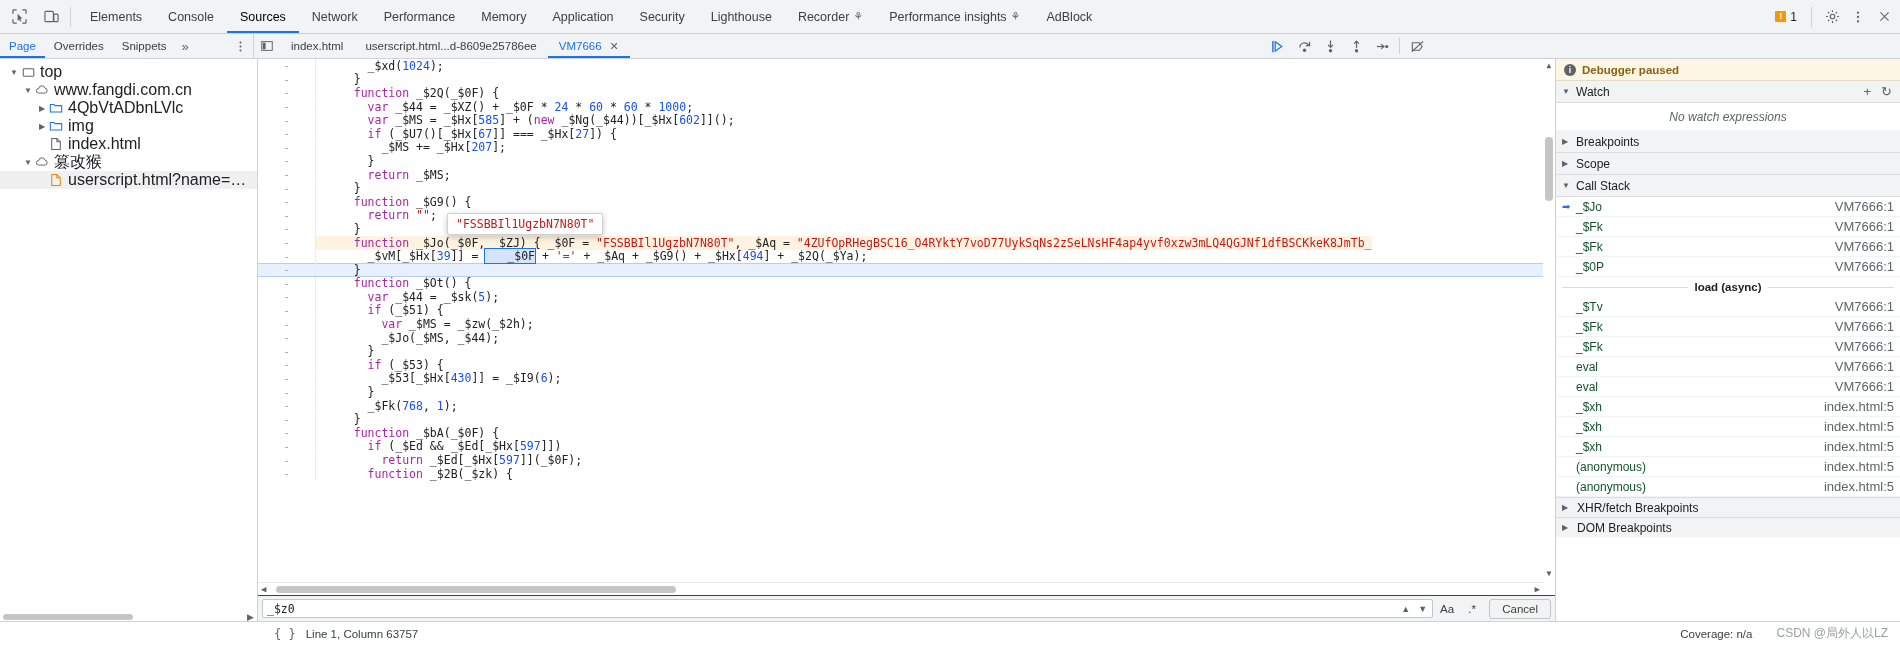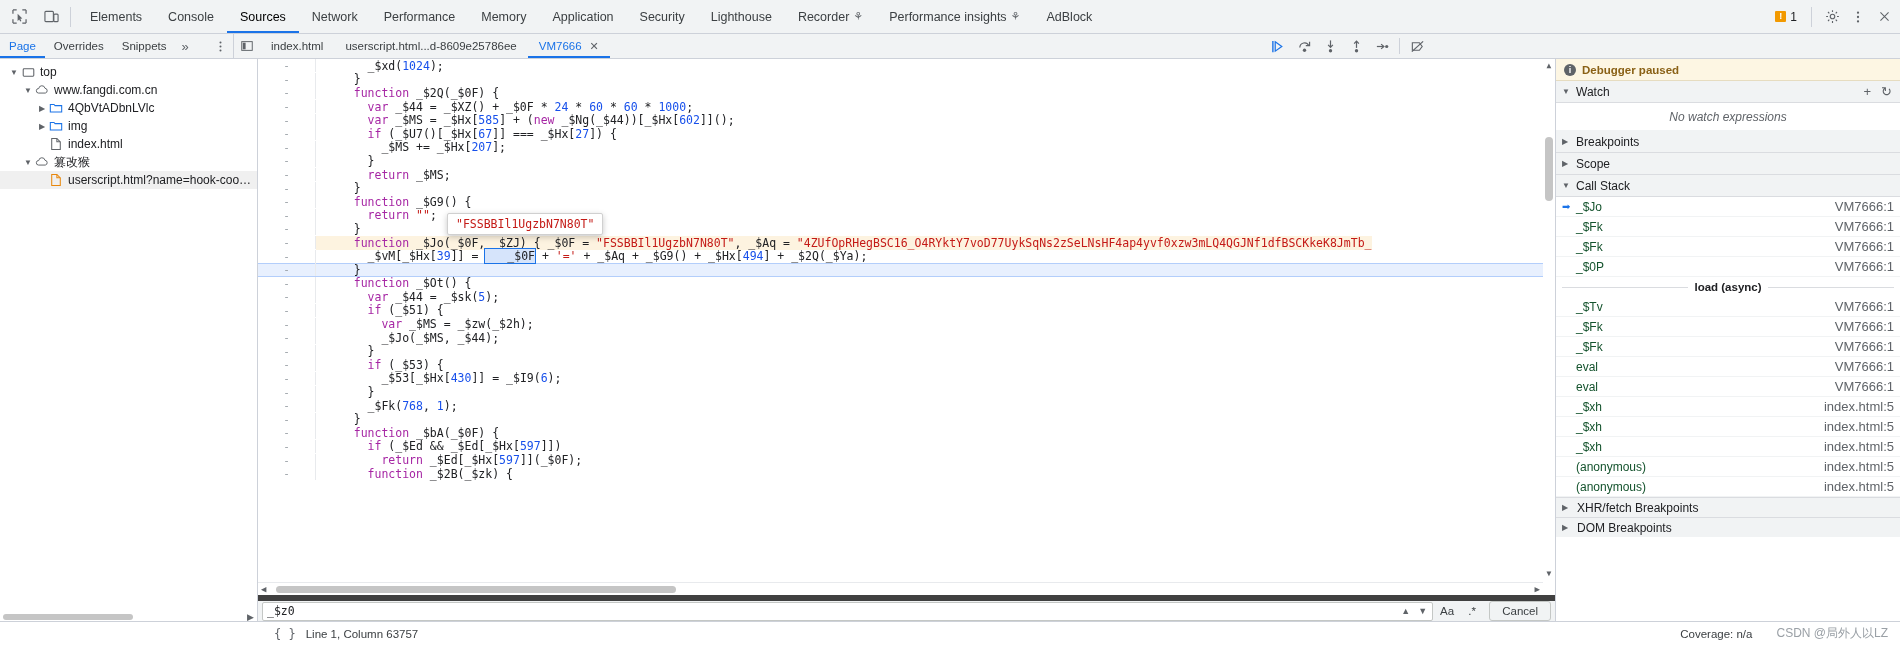--- a/index.html
+++ b/index.html
@@ -39,21 +39,21 @@
   .warn-sq { width:11px; height:11px; background:#f29900; border-radius:1px;
              color:#fff; font-size:9px; line-height:11px; text-align:center; font-weight:bold;}
   .icon-btn { width:24px; height:24px; display:flex; align-items:center; justify-content:center;
               color:#5f6368; }
 
   
   .subbar {
     height:25px; background:#f1f3f4; border-bottom:1px solid #cdd1d9;
     display:flex; align-items:center; flex:0 0 25px; position:relative;
   }
-  .navpane-tabs { width:234px; display:flex; align-items:stretch; height:100%; border-right:1px solid #cdd1d9; position:relative;}
+  .navpane-tabs { width:254px; display:flex; align-items:stretch; height:100%; border-right:1px solid #cdd1d9; position:relative;}
   .ntab { padding:0 9px; display:flex; align-items:center; font-size:11.5px; color:#3c4043; height:100%;}
   .ntab.active { color:#1a73e8; box-shadow: inset 0 -2px 0 #1a73e8; }
   .ntab.more { color:#5f6368; font-size:13px; padding:0 6px;}
   .kebab { position:absolute; right:6px; top:0; height:100%; display:flex; align-items:center; color:#5f6368; }
   .editor-tabs { display:flex; align-items:stretch; height:100%; flex:1; }
   .etab { padding:0 11px; display:flex; align-items:center; font-size:11.5px; color:#3c4043; white-space:nowrap;}
   .etab.active { color:#1a73e8; box-shadow: inset 0 -2px 0 #1a73e8; }
   .etab .x { margin-left:8px; color:#5f6368; font-size:11px;}
   .sidebar-toggle { width:26px; display:flex; align-items:center; justify-content:center; color:#5f6368;}
   .dbg-controls {
@@ -71,21 +71,21 @@
     width:258px; flex:0 0 258px; border-right:1px solid #cdd1d9;
     background:#fff; position:relative; overflow:hidden;
   }
   .tree { padding-top:4px; font-size:12px; }
   .trow { height:18px; display:flex; align-items:center; white-space:nowrap; padding-right:4px; }
   .trow.selected { background:#f0f0f0; }
   .tw { width:12px; display:inline-flex; justify-content:center; align-items:center;
         font-size:8px; color:#5f6368; flex:0 0 12px;}
   .tw.empty { visibility:hidden; }
   .ticon { width:16px; flex:0 0 16px; display:flex; align-items:center; justify-content:center; margin-right:4px;}
-  .tlabel { color:#202124; font-size:12px; overflow:hidden; text-overflow:ellipsis;}
+  .tlabel { color:#202124; font-size:16px; overflow:hidden; text-overflow:ellipsis;}
   .nav-hscroll {
     position:absolute; left:0; bottom:0; width:258px; height:9px; background:#fff;
   }
   .nav-hscroll .thumb { position:absolute; left:3px; top:2px; width:130px; height:6px;
                         background:#c5c5c5; border-radius:3px;}
   .nav-hscroll .arrow { position:absolute; right:4px; top:0px; color:#5f6368; font-size:9px;}
 
   
   .editor-wrap { flex:1; min-width:0; display:flex; flex-direction:column; position:relative; }
   .editor {
@@ -120,21 +120,21 @@
   .ed-vscroll .thumb { position:absolute; left:2px; width:8px; background:#c5c5c5; border-radius:4px; }
   .ed-hscroll { position:absolute; left:0; right:12px; bottom:0; height:13px;
                 border-top:1px solid #e8eaed; background:#fff; }
   .ed-hscroll .left, .ed-hscroll .right { position:absolute; top:1px; color:#5f6368; font-size:9px;}
   .ed-hscroll .left { left:3px;} .ed-hscroll .right { right:3px;}
   .ed-hscroll .thumb { position:absolute; left:18px; top:3px; width:400px; height:7px;
                        background:#c5c5c5; border-radius:4px;}
 
   
   .searchbar {
-    height:26px; flex:0 0 26px; border-top:6px solid #404040; background:#f1f3f4;
+    height:26px; flex:0 0 26px; border-top:1px solid #404040; background:#f1f3f4;
     display:flex; align-items:center; padding:0 4px; gap:2px;
   }
   .search-field {
     flex:1; height:19px; background:#fff; border:1px solid #c4c7c5; border-radius:2px;
     display:flex; align-items:center; padding:0 4px; position:relative;
   }
   .search-field .txt { font-family:"DejaVu Sans Mono", monospace; font-size:11.5px; color:#202124;}
   .search-nav { display:flex; align-items:center; position:absolute; right:2px; gap:2px; }
   .search-nav span { color:#5f6368; font-size:9px; padding:0 3px; }
   .sb-btn { height:19px; min-width:22px; padding:0 5px; display:flex; align-items:center;

